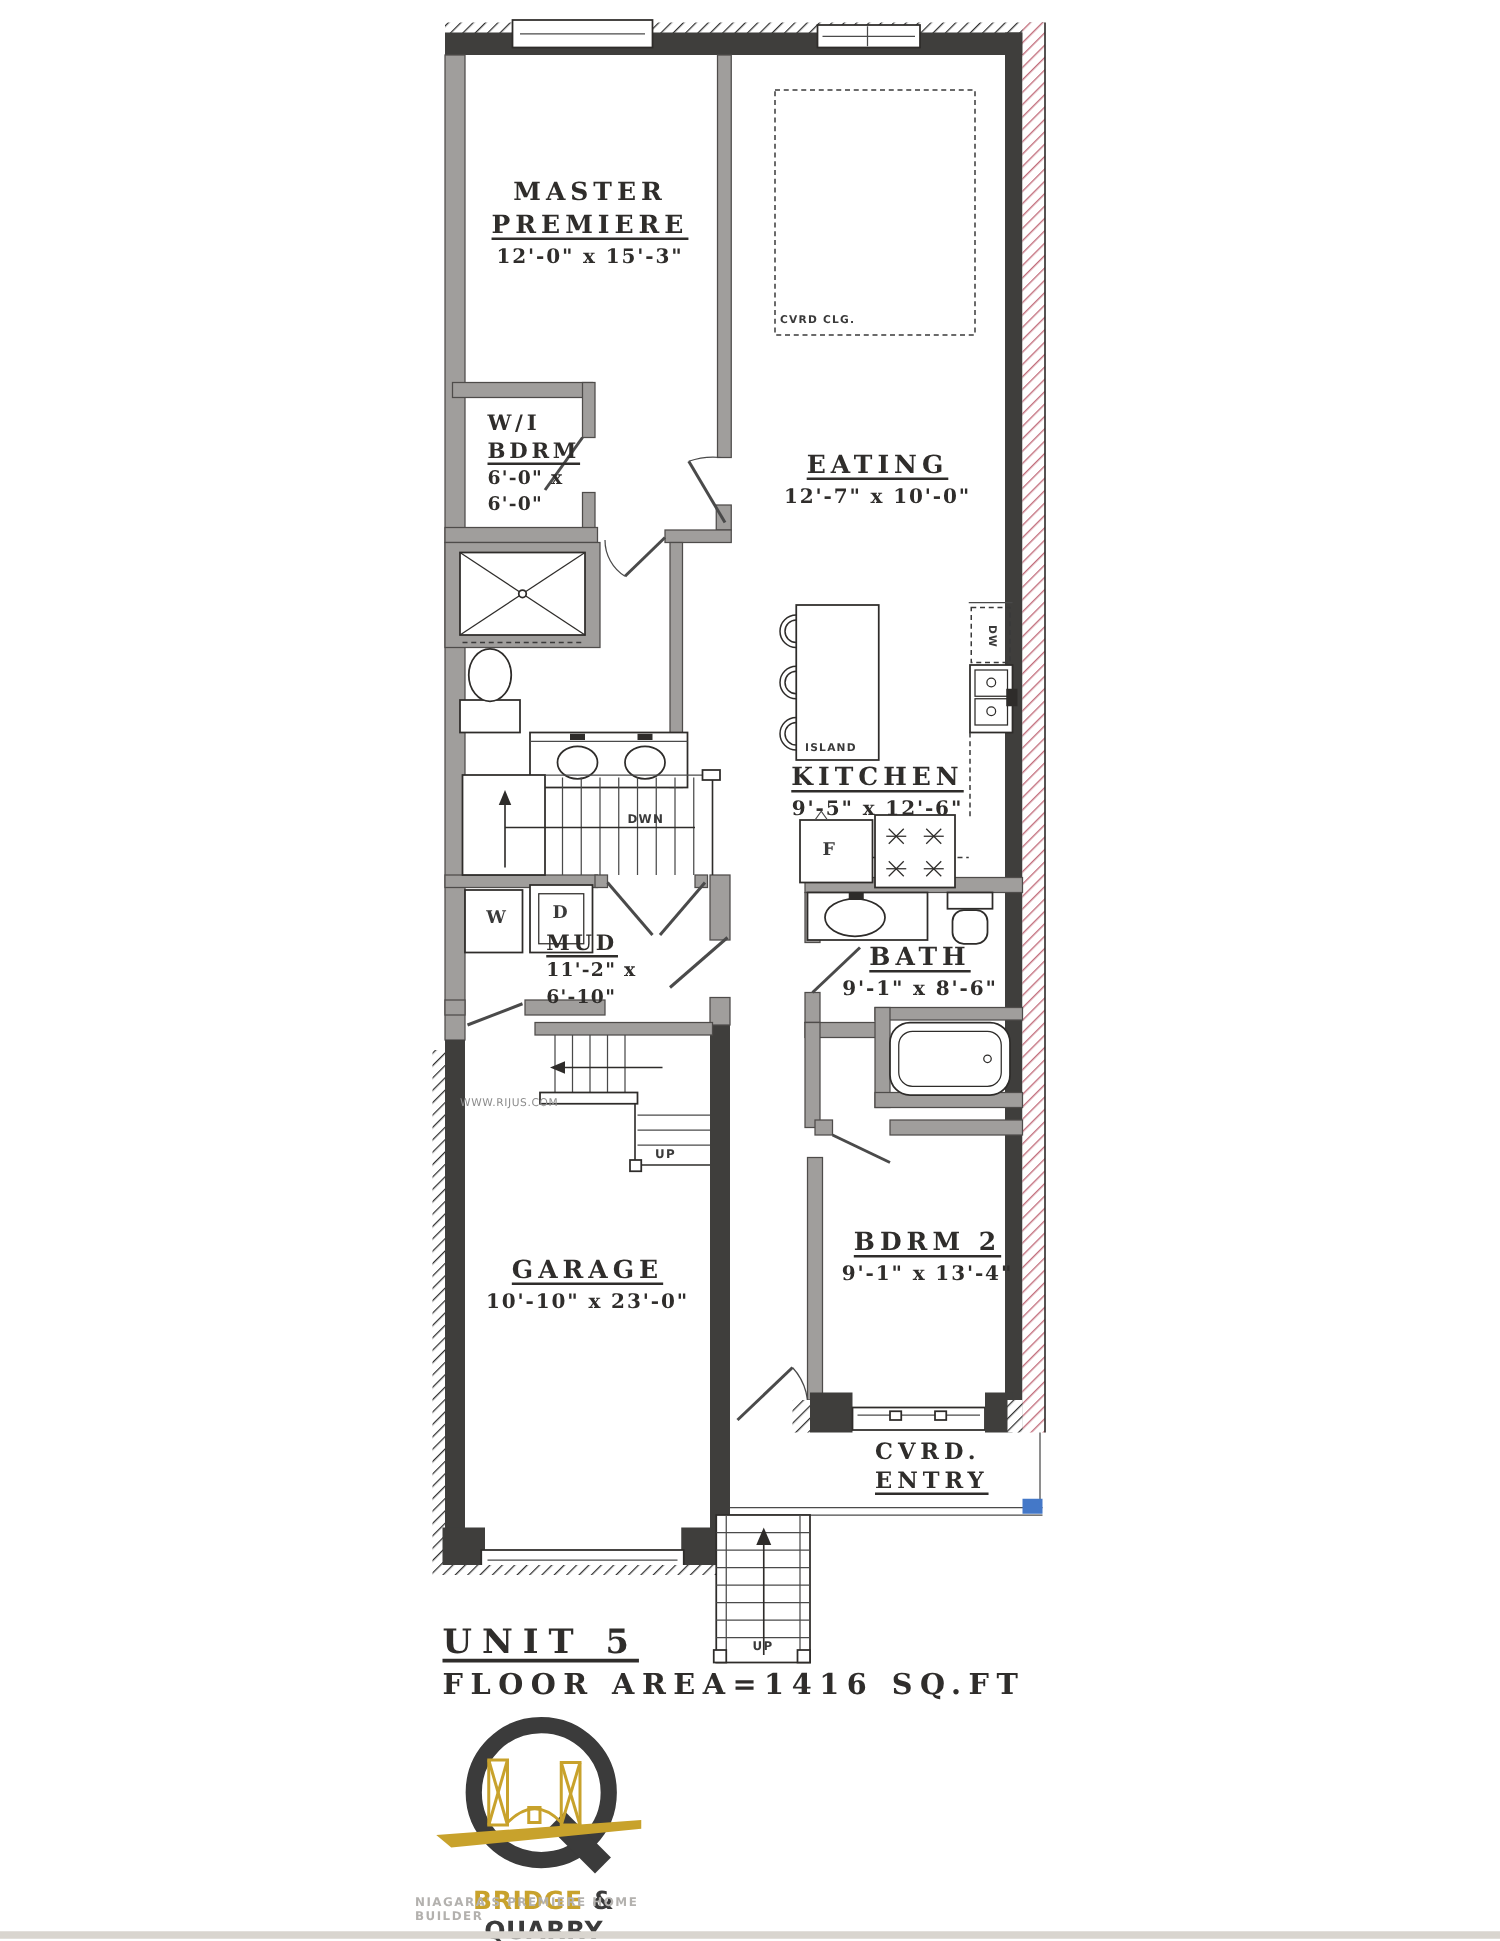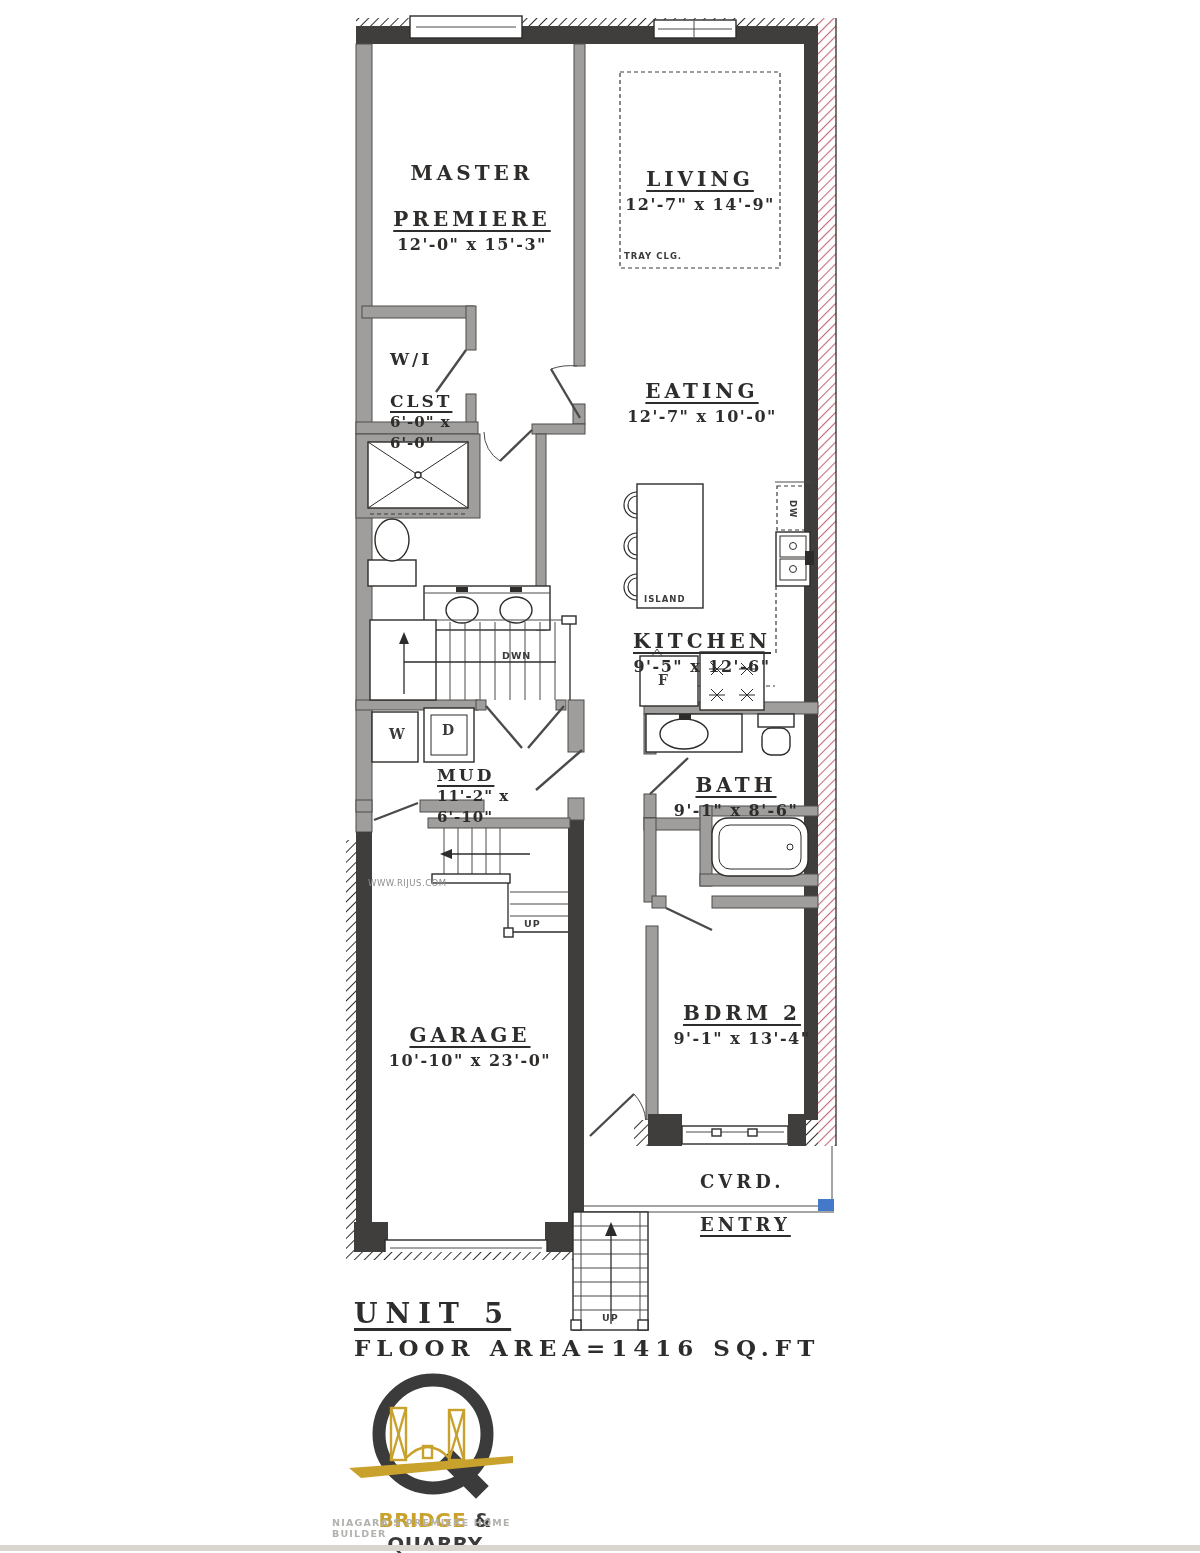--- a/index.html
+++ b/index.html
@@ -13,21 +13,21 @@
   .ln{stroke:#2e2c2a;stroke-width:1.3;fill:none;}
   .lnS{stroke:#2e2c2a;stroke-width:1;fill:none;}
   .lnT{stroke:#4a4a4a;stroke-width:1;fill:none;}
   .lnD{stroke:#3a3a3a;stroke-width:1.2;fill:none;stroke-dasharray:4 3;}
   .door{stroke:#4a4a4a;stroke-width:2.4;fill:none;}
   .hd{fill:#2e2c2a;}
   .stl{stroke:#2e2c2a;stroke-width:1.2;fill:none;}
   
   .lbl{position:absolute;color:var(--label-ink,#2f2d2b);font-weight:bold;text-align:center;line-height:1.3;}
   .lbl.left{text-align:left;}
-  .nm{font-size:20px;letter-spacing:4px;white-space:nowrap;margin-top:20px;}
+  .nm{font-size:20px;letter-spacing:4px;white-space:nowrap;}
   .u{text-decoration:underline;text-decoration-thickness:2px;text-underline-offset:4px;}
   .dm{font-size:16px;letter-spacing:1.5px;margin-top:3px;white-space:nowrap;}
   .sm .nm{font-size:17px;letter-spacing:3px;}
   .sm .dm{font-size:15px;letter-spacing:1px;margin-top:1px;}
   .ann{position:absolute;font-family:"DejaVu Sans",sans-serif;font-weight:bold;
        color:#3a3a3a;white-space:nowrap;}
   .ann.tiny{font-size:8.5px;letter-spacing:1px;}
   .ann.small{font-size:9.5px;letter-spacing:1px;}
   .ann.fixture{font-family:"DejaVu Serif",serif;font-size:14px;}
   .wm{color:var(--watermark,#8d8d8d);font-size:8.5px;letter-spacing:0.5px;font-weight:normal;}
@@ -282,28 +282,24 @@
       <polygon class="hd" points="611,1222 605,1236 617,1236"></polygon>
     </g>
   </svg>
 
   <div class="lbl" style="left:352px;top:140px;width:240px">
     <div class="nm">MASTER</div>
     <div class="nm u">PREMIERE</div>
     <div class="dm">12'-0" x 15'-3"</div>
   </div>
 
-  <div class="lbl" style="left:600px;top:146px;width:200px">
-    <div class="nm u">LIVING</div>
-    <div class="dm">12'-7" x 14'-9"</div>
-  </div>
 
   <div class="lbl left sm" style="left:390px;top:328px;width:120px">
     <div class="nm">W/I</div>
-    <div class="nm u">CLST</div>
+    <div class="nm u">BDRM</div>
     <div class="dm">6'-0" x</div>
     <div class="dm">6'-0"</div>
   </div>
 
   <div class="lbl" style="left:592px;top:358px;width:220px">
     <div class="nm u">EATING</div>
     <div class="dm">12'-7" x 10'-0"</div>
   </div>
 
 
@@ -331,21 +327,21 @@
   <div class="lbl" style="left:642px;top:980px;width:200px">
     <div class="nm u">BDRM 2</div>
     <div class="dm">9'-1" x 13'-4"</div>
   </div>
 
   <div class="lbl left" style="left:700px;top:1150px">
     <div class="nm" style="font-size:18px">CVRD.</div>
     <div class="nm u" style="font-size:18px">ENTRY</div>
   </div>
 
-  <div class="ann tiny" style="left:624px;top:251px">TRAY CLG.</div>
+  <div class="ann tiny" style="left:624px;top:251px">CVRD CLG.</div>
   <div class="ann tiny" style="left:644px;top:594px">ISLAND</div>
   <div class="ann small" style="left:502px;top:650px">DWN</div>
   <div class="ann small" style="left:524px;top:918px">UP</div>
   <div class="ann small" style="left:602px;top:1312px">UP</div>
   <div class="ann fixture" style="left:389px;top:726px">W</div>
   <div class="ann fixture" style="left:442px;top:722px">D</div>
   <div class="ann fixture" style="left:658px;top:672px">F</div>
   <div class="ann tiny rot" style="left:798px;top:500px">DW</div>
   <div class="ann wm" style="left:368px;top:878px">WWW.RIJUS.COM</div>
 

